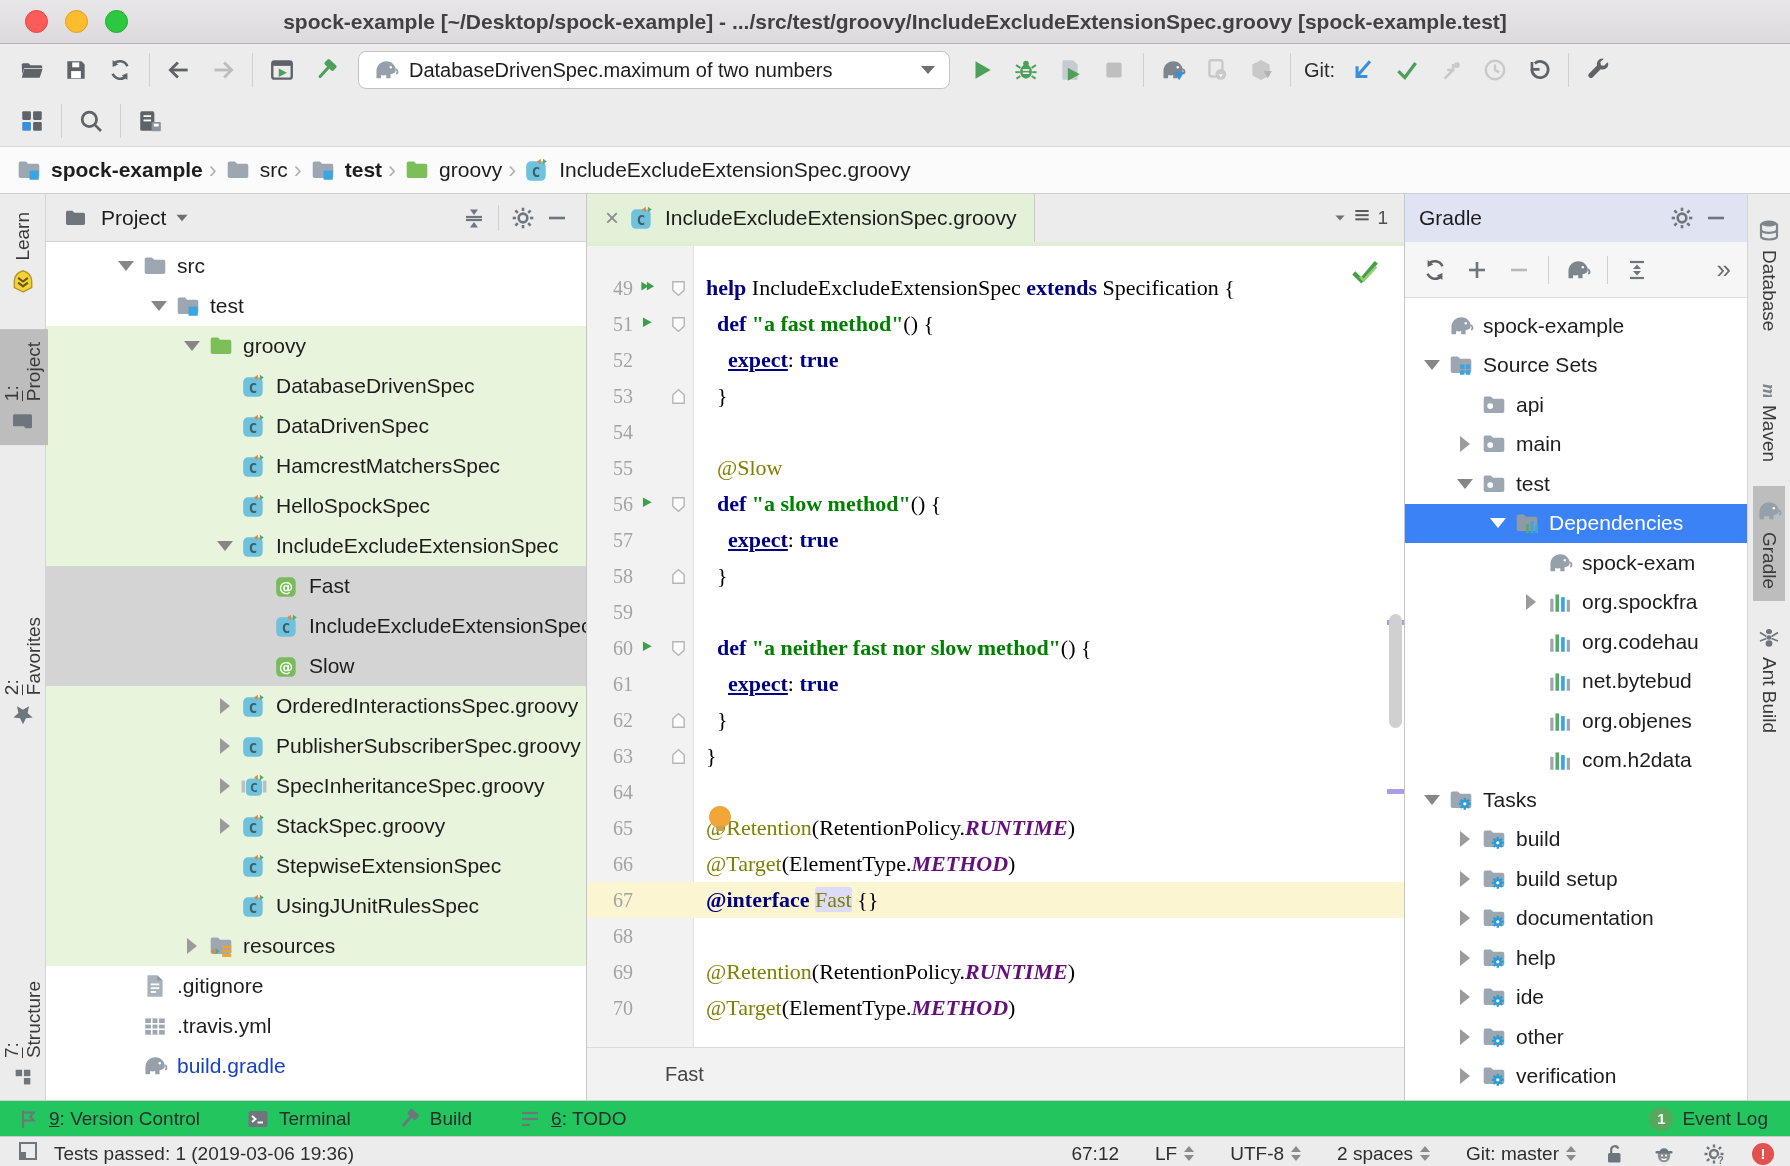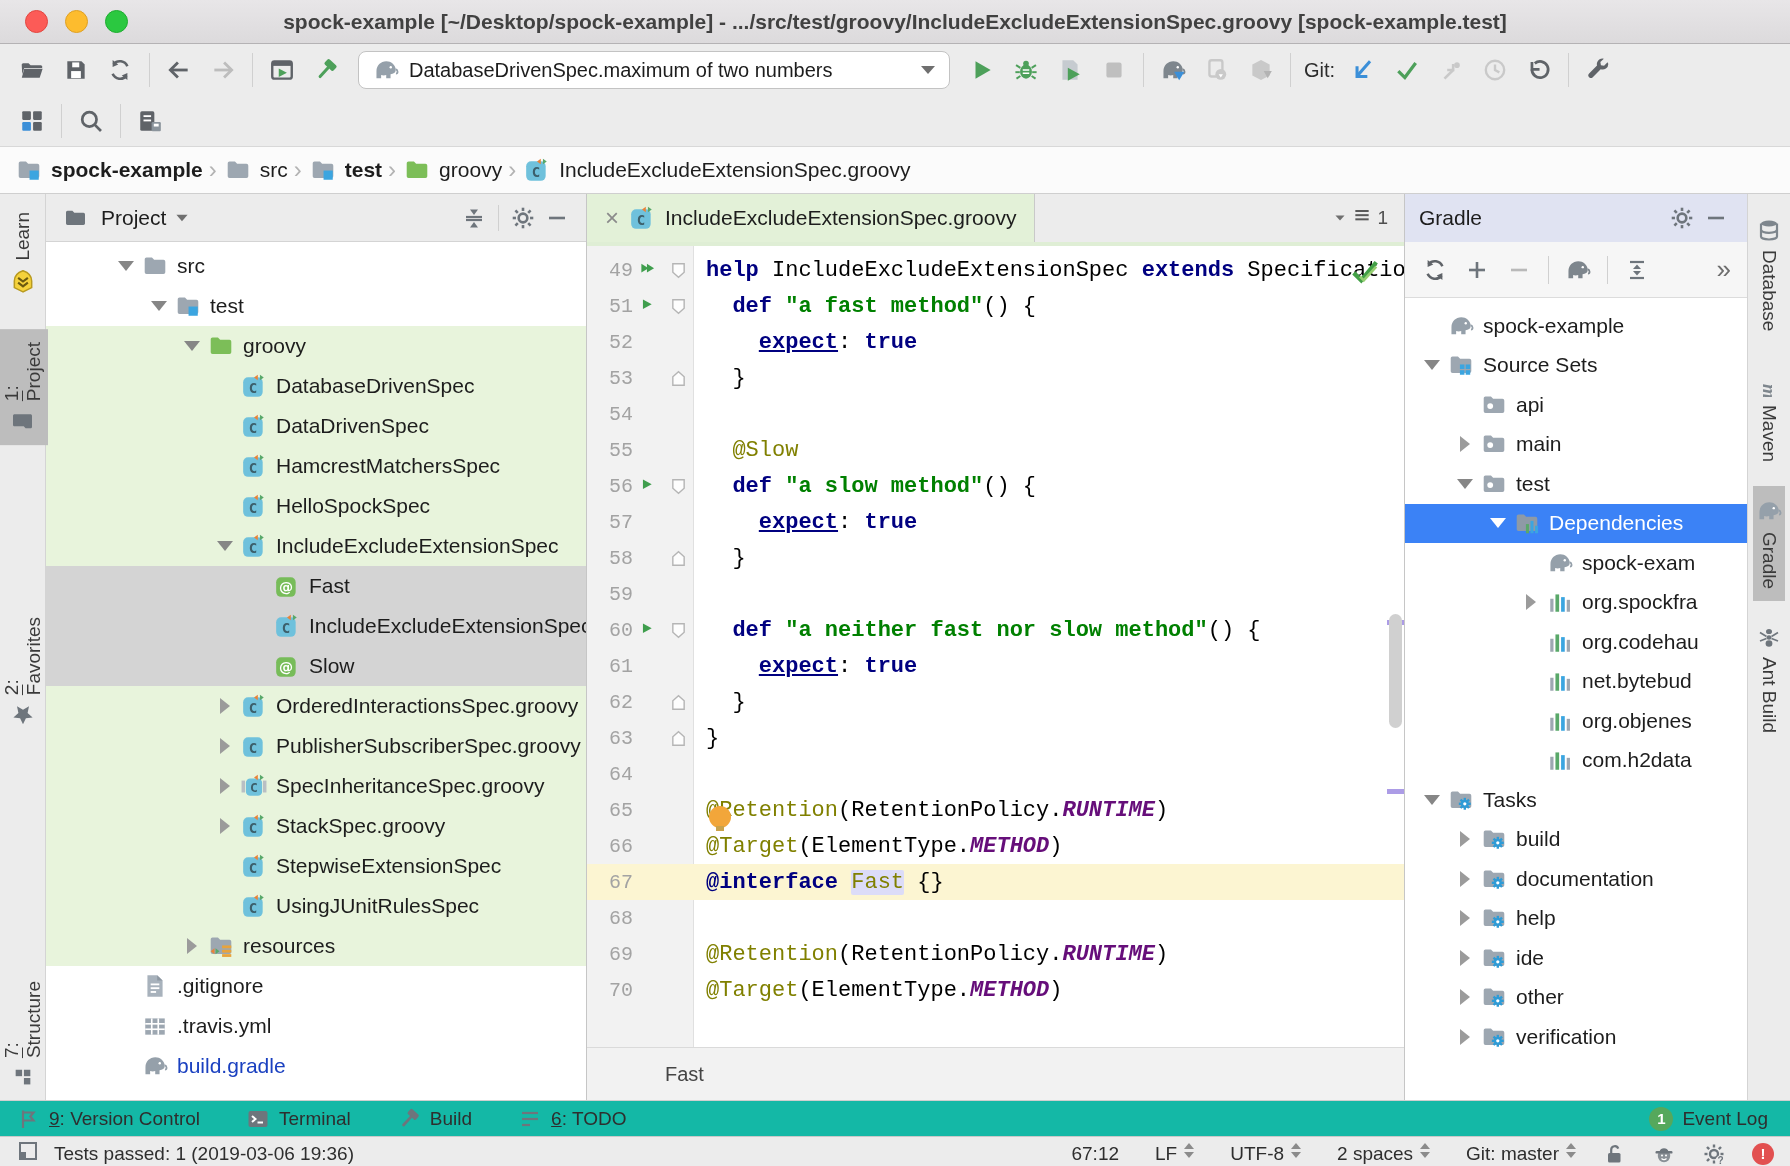--- a/index.html
+++ b/index.html
@@ -62,21 +62,21 @@
   .t-blue{color:#1a40c0}
 
   
   .editor{flex:1;display:flex;flex-direction:column;background:#fff;min-width:0}
   .tabbar{height:48px;background:#ececec;display:flex;align-items:stretch;flex:none}
   .tab{background:#e3f1d8;display:flex;align-items:center;gap:10px;padding:0 18px;border-right:1px solid #c9c9c9;font-size:21px}
   .tabx{color:#8b8b8b;font-size:24px;line-height:1}
   .tabfill{flex:1}
   .tabctrl{display:flex;align-items:center;gap:5px;padding-right:16px;color:#4f4f4f;font-size:19px}
   .greenline{height:4px;background:#dfeed5;flex:none}
-  .codewrap{position:relative;flex:1;overflow:hidden;font-family:Liberation Mono, monospace;font-size:22px;background:linear-gradient(to right,#f2f2f2 0 106px,#e0e0e0 106px 107px,#ffffff 107px);padding-top:6px}
+  .codewrap{position:relative;flex:1;overflow:hidden;font-family:Liberation Serif, serif;font-size:22px;background:linear-gradient(to right,#f2f2f2 0 106px,#e0e0e0 106px 107px,#ffffff 107px);padding-top:24px}
   .cline{height:36px;display:flex;align-items:center}
   .cline.cur{background:#fcf5d2}
   .lnum{width:46px;text-align:right;color:#a3a3a3;font-size:20px;flex:none}
   .gicn{width:30px;display:flex;justify-content:center;align-items:center;flex:none}
   .gfold{width:31px;display:flex;justify-content:center;align-items:center;flex:none}
   .ccode{padding-left:12px;white-space:pre;overflow:hidden;flex:1}
   .k{color:#000080;font-weight:bold}
   .s{color:#008000;font-weight:bold}
   .a{color:#808000}
   .st{color:#660e7a;font-weight:bold;font-style:italic}
@@ -96,28 +96,28 @@
   .ghead{height:48px;background:#e0e3f2;display:flex;align-items:center;padding:0 14px;gap:8px;font-size:21px;flex:none}
   .ghead .grow-sp{flex:1}
   .gtool{height:56px;display:flex;align-items:center;padding:0 10px;gap:2px;border-bottom:1px solid #dcdcdc;background:#f6f6f6;flex:none}
   .gtree{flex:1;overflow:hidden;padding-top:8px}
   .grow{height:39.5px;display:flex;align-items:center;font-size:21px;white-space:nowrap;overflow:hidden}
   .grow.sel{background:#3b82f6;color:#fff}
   .grow.sel .tri-o{border-top-color:#fff}
   .chev2{font-size:26px;color:#6e6e6e;margin-left:auto;padding-right:6px}
 
   
-  .bbar{height:36px;background:#14b8a6;border-top:1px solid #cfcfcf;display:flex;align-items:center;padding:0 16px;font-size:19px;color:#2e2e2e}
+  .bbar{height:36px;background:#22c55e;border-top:1px solid #cfcfcf;display:flex;align-items:center;padding:0 16px;font-size:19px;color:#2e2e2e}
   .bitem{display:flex;align-items:center;gap:9px;margin-right:46px}
   .bitem.right{margin:0 6px 0 auto}
   .badge{width:24px;height:24px;border-radius:50%;background:#55a85c;color:#fff;font-size:15px;display:flex;align-items:center;justify-content:center;font-weight:bold}
   .sbar{height:34px;background:#ececec;border-top:1px solid #c9c9c9;display:flex;align-items:center;padding:0 16px;font-size:19px;color:#2e2e2e}
   .sleft{display:flex;align-items:center;gap:14px}
   .sitems{margin-left:auto;display:flex;align-items:center}
-  .sitem{display:flex;align-items:flex-start;gap:7px;margin-left:36px}
+  .sitem{display:flex;align-items:center;gap:7px;margin-left:36px}
   .spin{display:inline-flex;flex-direction:column;gap:3px}
   .spin i{width:0;height:0;border-left:5px solid transparent;border-right:5px solid transparent;display:block}
   .spin .up{border-bottom:6px solid #8b8b8b}
   .spin .dn{border-top:6px solid #8b8b8b}
   .errb{width:22px;height:22px;border-radius:50%;background:#e25050;color:#fff;font-weight:bold;font-size:15px;display:flex;align-items:center;justify-content:center}
   u{text-decoration:underline}
 </style>
 </head>
 <body>
 
@@ -1338,20 +1338,40 @@
                 <g stroke="#2E9BD6" stroke-width="2.2">
                   <line x1="15.5" y1="10" x2="15.5" y2="21"></line>
                   <line x1="10" y1="15.5" x2="21" y2="15.5"></line>
                   <line x1="11.6" y1="11.6" x2="19.4" y2="19.4"></line>
                   <line x1="19.4" y1="11.6" x2="11.6" y2="19.4"></line>
                 </g>
                 <circle cx="15.5" cy="15.5" r="3.6" fill="#2E9BD6"></circle>
                 <circle cx="15.5" cy="15.5" r="1.5" fill="#fff"></circle>
               </svg>
             </span>
+            <span>build setup</span>
+          </div>
+          <div class="grow">
+            <span style="width: 43px; flex: 0 0 auto;"></span>
+            <span class="arrslot">
+              <span class="tri-c"></span>
+            </span>
+            <span class="ticn" style="display: inline-flex; align-items: center; justify-content: center;">
+              <svg width="26" height="26" viewBox="0 0 24 24">
+                <path d="M2.5 6c0-1 .7-1.8 1.7-1.8h5l2 2.1h8.6c1 0 1.7.8 1.7 1.8v9.4c0 1-.7 1.8-1.7 1.8H4.2c-1 0-1.7-.8-1.7-1.8z" fill="#9DA7B1"></path>
+                <g stroke="#2E9BD6" stroke-width="2.2">
+                  <line x1="15.5" y1="10" x2="15.5" y2="21"></line>
+                  <line x1="10" y1="15.5" x2="21" y2="15.5"></line>
+                  <line x1="11.6" y1="11.6" x2="19.4" y2="19.4"></line>
+                  <line x1="19.4" y1="11.6" x2="11.6" y2="19.4"></line>
+                </g>
+                <circle cx="15.5" cy="15.5" r="3.6" fill="#2E9BD6"></circle>
+                <circle cx="15.5" cy="15.5" r="1.5" fill="#fff"></circle>
+              </svg>
+            </span>
             <span>documentation</span>
           </div>
           <div class="grow">
             <span style="width: 43px; flex: 0 0 auto;"></span>
             <span class="arrslot">
               <span class="tri-c"></span>
             </span>
             <span class="ticn" style="display: inline-flex; align-items: center; justify-content: center;">
               <svg width="26" height="26" viewBox="0 0 24 24">
                 <path d="M2.5 6c0-1 .7-1.8 1.7-1.8h5l2 2.1h8.6c1 0 1.7.8 1.7 1.8v9.4c0 1-.7 1.8-1.7 1.8H4.2c-1 0-1.7-.8-1.7-1.8z" fill="#9DA7B1"></path>

